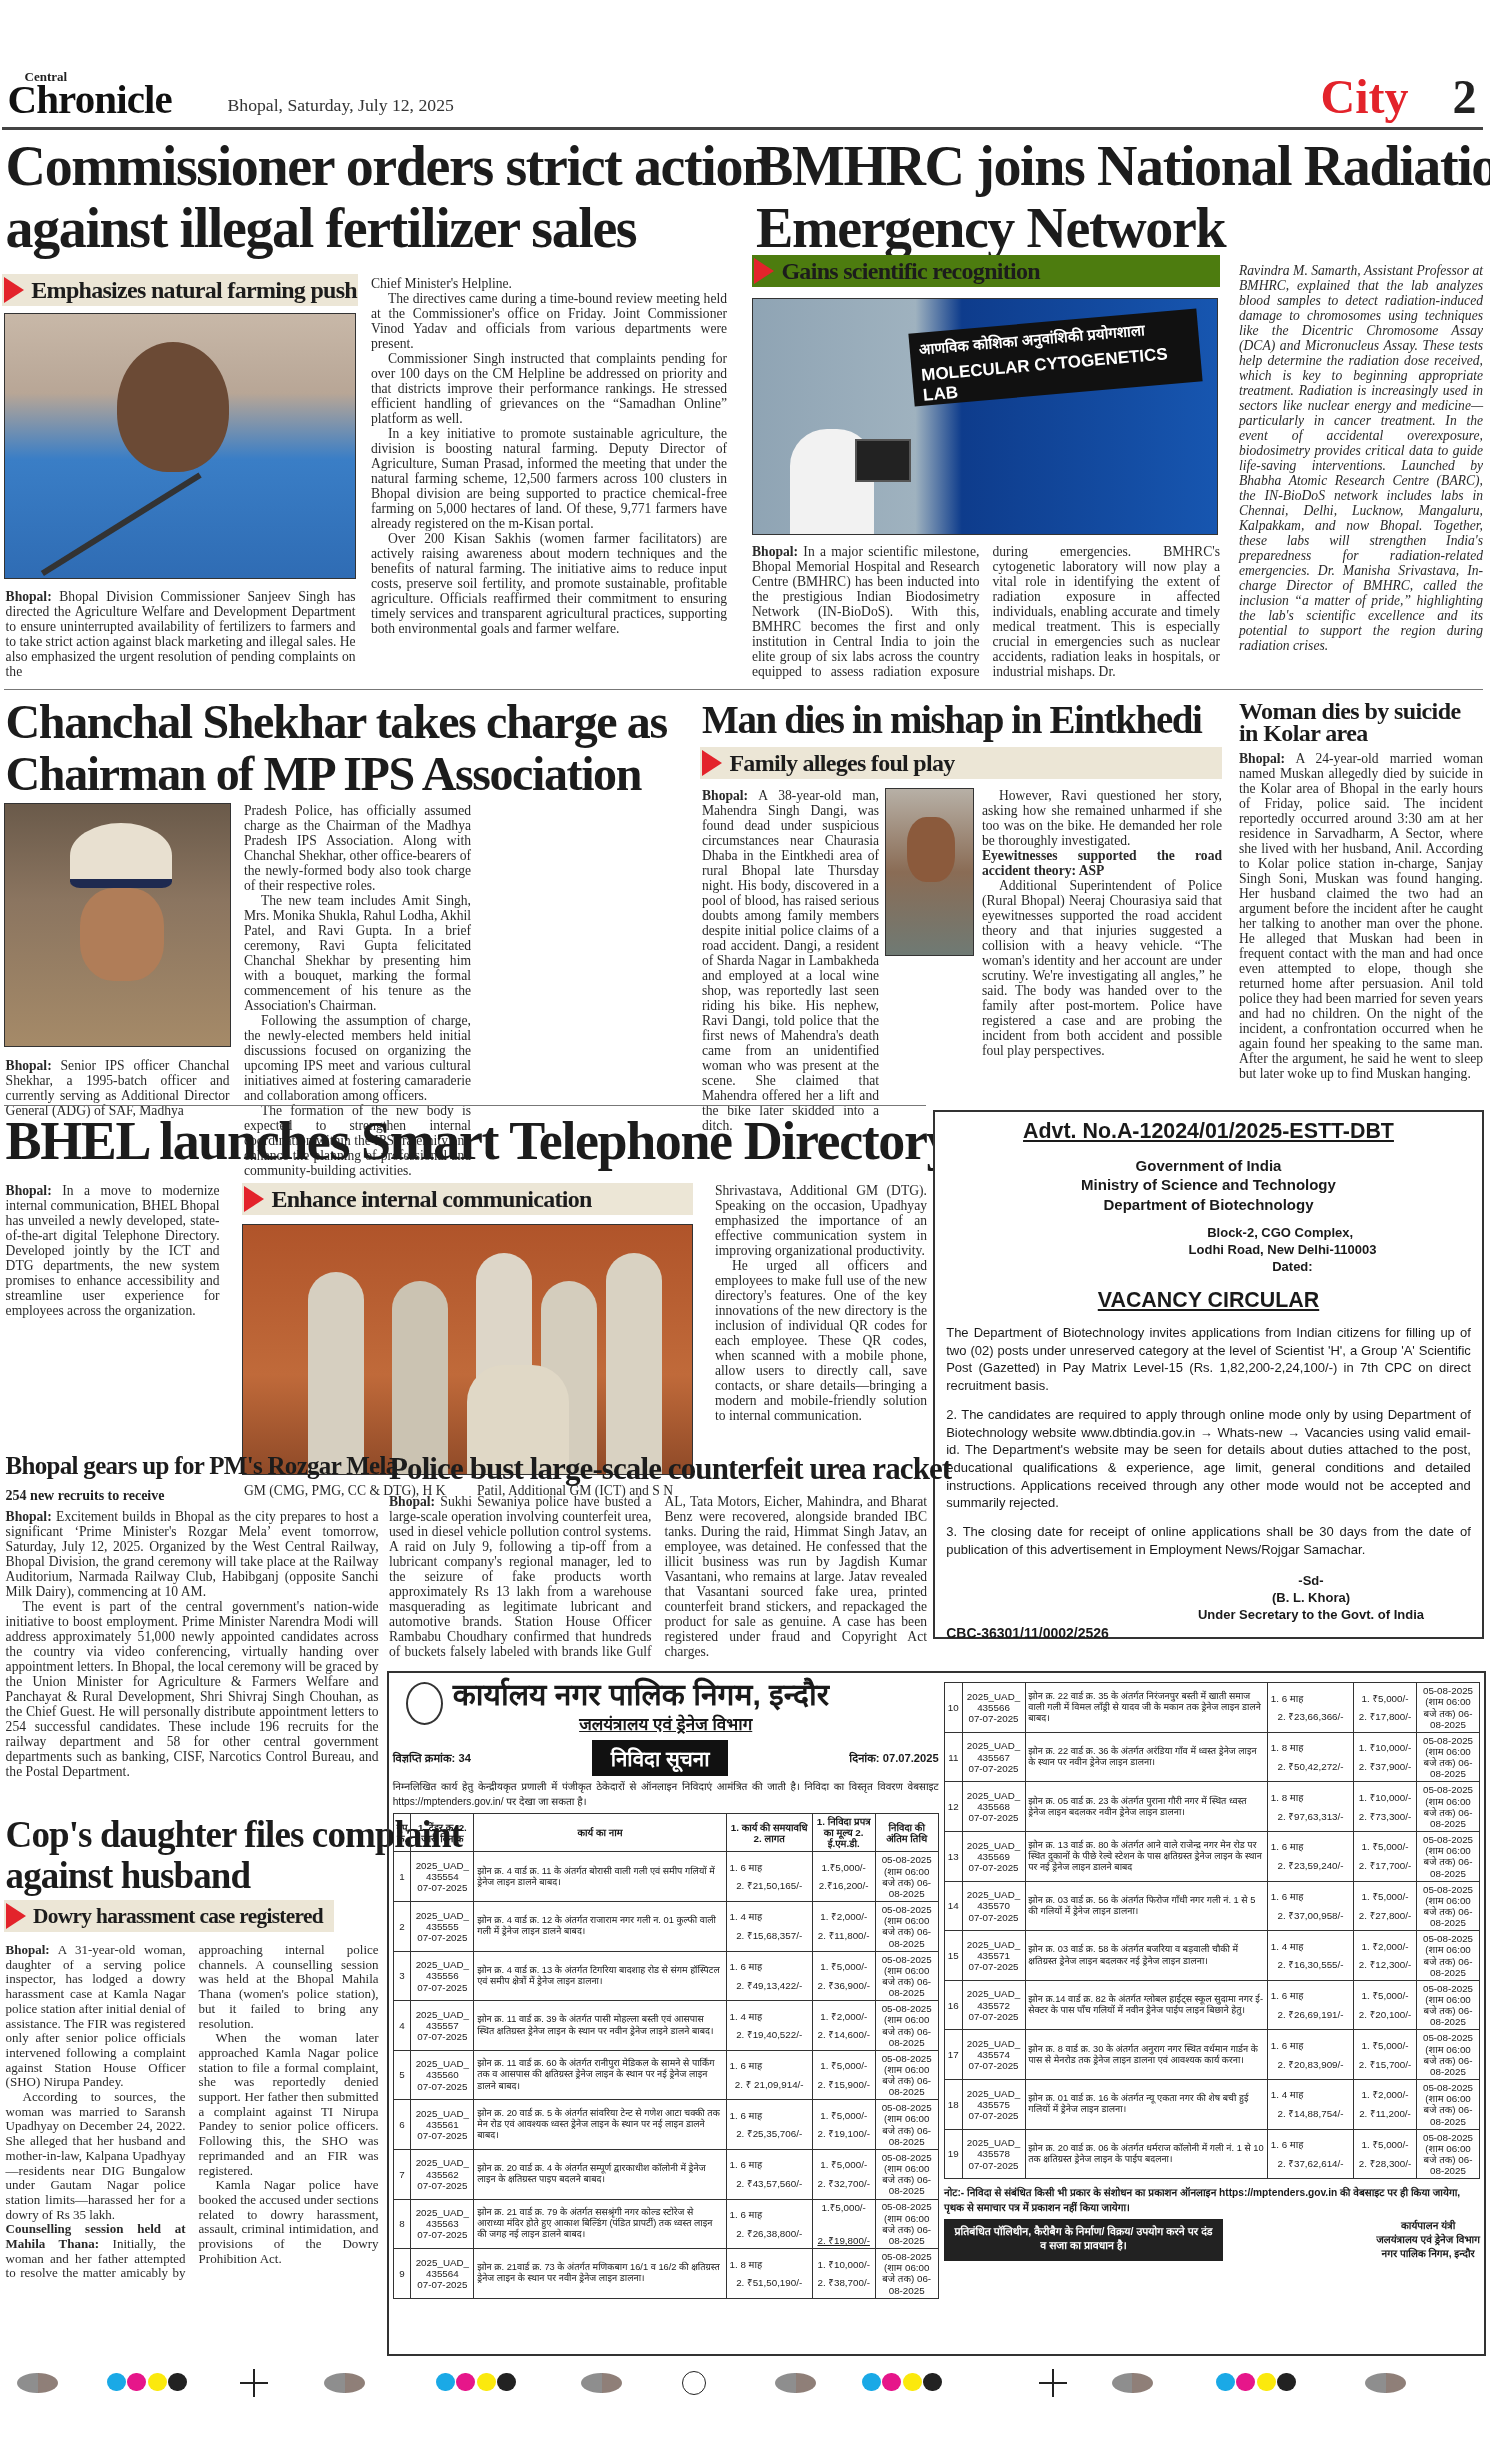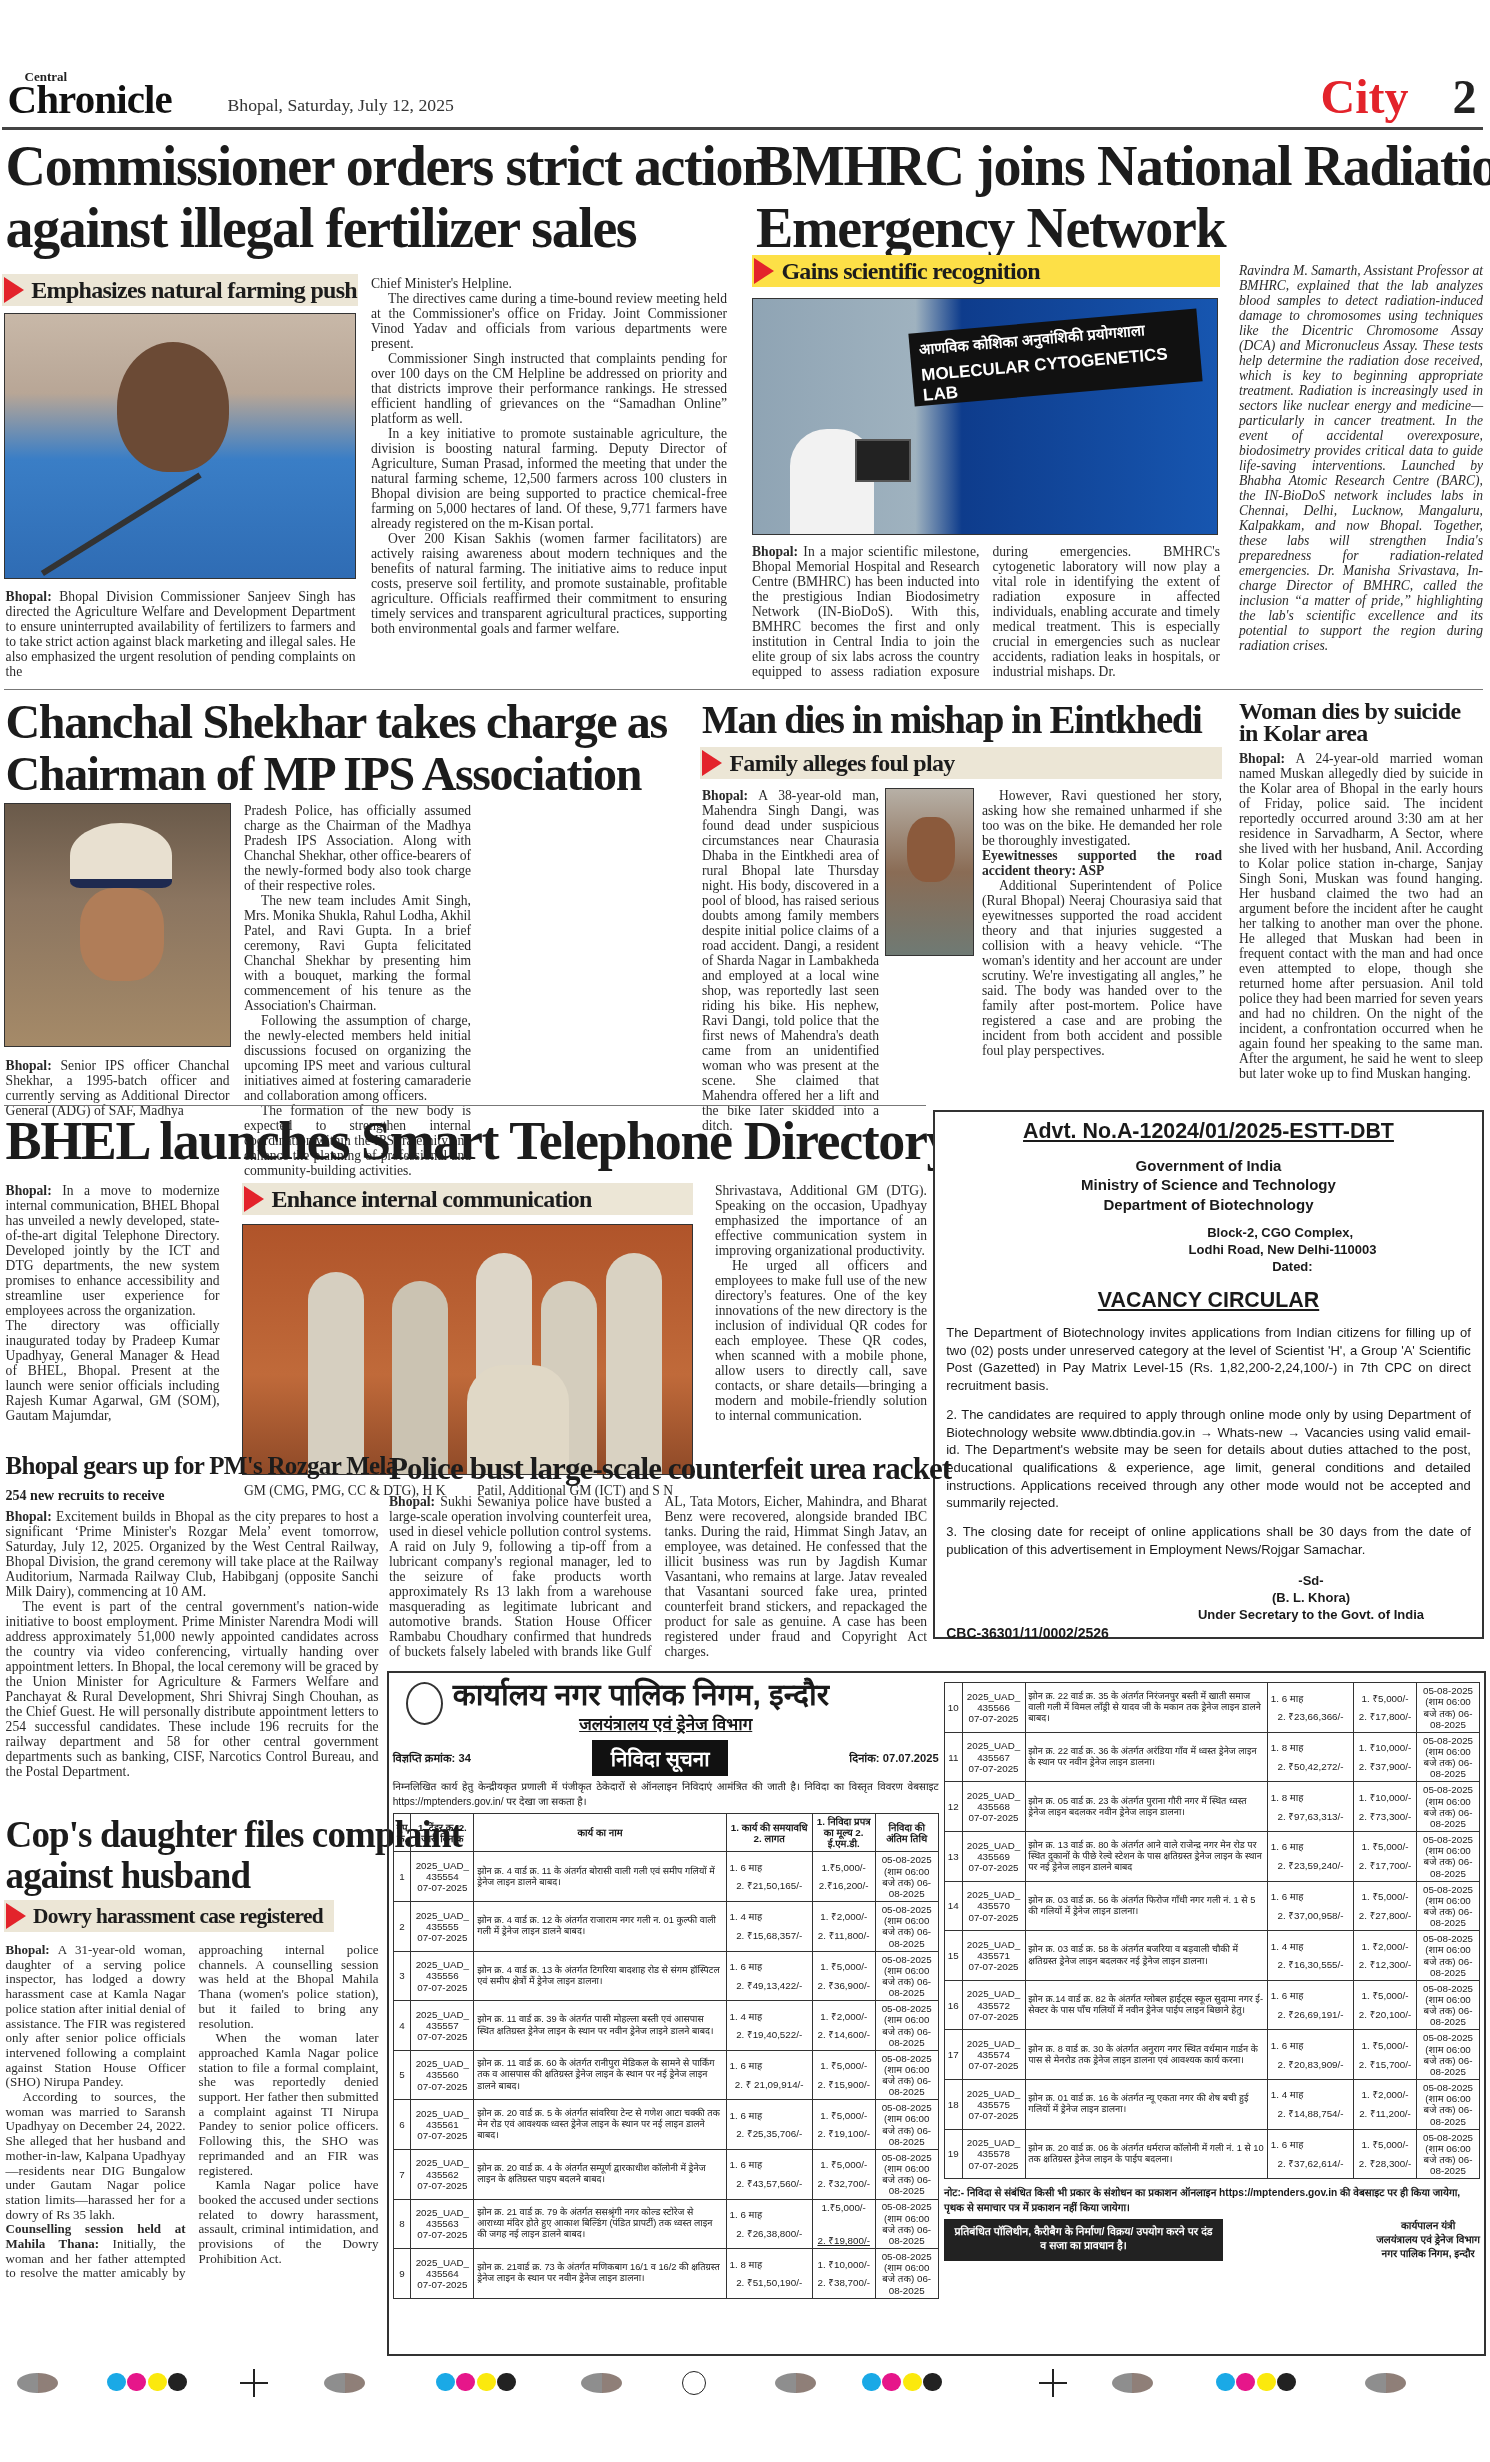--- a/index.html
+++ b/index.html
@@ -4,21 +4,21 @@
 <style>
   *{box-sizing:border-box;margin:0;padding:0}
   body{width:1490px;height:2462px;background:#fff;position:relative;overflow:hidden;font-family:"Liberation Serif",serif;color:#222}
   .abs{position:absolute}
   .hl{font-family:"Liberation Serif",serif;font-weight:bold;color:#1c1c1c;letter-spacing:-1.4px;transform-origin:left top;white-space:nowrap;line-height:1}
   .txt{font-family:"Liberation Serif",serif;font-size:13.6px;line-height:15px;text-align:justify;color:#2a2a2a;hyphens:auto}
   .txt p{text-indent:17px}
   .txt p.ni{text-indent:0}
   .dl{font-weight:bold}
   .kicker{background:#ece6d6;display:flex;align-items:center;height:32px;font-family:"Liberation Serif",serif;font-weight:bold;font-size:24px;color:#1c1c1c;letter-spacing:-0.7px}
-  .kicker.blue{background:#fde047}
+  .kicker.blue{background:#4d7c0f}
   .tri{width:0;height:0;border-top:13px solid transparent;border-bottom:13px solid transparent;border-left:20.5px solid #e3232b;margin:0 7.5px 0 1.9px}
   .photo{border:0.9px solid #333;overflow:hidden}
   .cols2{column-count:2;column-gap:13px}
   .ad{border:2.8px double #333;background:#fff;font-family:"Liberation Sans",sans-serif;color:#1a1a1a}
   .tender{border:2.8px double #333;font-family:"Liberation Sans",sans-serif;color:#1a1a1a}
   table.tt{border-collapse:collapse;width:100%;font-size:9.8px}
   table.tt td,table.tt th{border:0.9px solid #333;padding:1.9px 2.8px;vertical-align:middle;text-align:center;line-height:11.2px}
   table.tt td.desc{text-align:left;font-size:9.3px}
   .cmyk{display:flex;gap:1.9px}
   .dot{width:18.6px;height:18.6px;border-radius:50%}
@@ -136,21 +136,20 @@
     <p class="ni"><span class="dl">Bhopal:</span> <span>A 24-year-old married woman named Muskan allegedly died by suicide in the Kolar area of Bhopal in the early hours of Friday, police said. The incident reportedly occurred around 3:30 am at her residence in Sarvadharm, A Sector, where she lived with her husband, Anil. According to Kolar police station in-charge, Sanjay Singh Soni, Muskan was found hanging. Her husband claimed the two had an argument before the incident after he caught her talking to another man over the phone. He alleged that Muskan had been in frequent contact with the man and had once even attempted to elope, though she returned home after persuasion. Anil told police they had been married for seven years and had no children. On the night of the incident, a confrontation occurred when he again found her speaking to the same man. After the argument, he said he went to sleep but later woke up to find Muskan hanging.</span></p>
   </div>
 </div>
 
 <div class="abs rule" style="left:3.7px;top:1105px;width:922px;height:0.9px;"></div>
 
 <div>
   <div class="abs hl" style="left:5.6px;top:1114px;font-size:54px;">BHEL launches Smart Telephone Directory</div>
   <div class="abs txt" style="left:5.6px;top:1183px;width:214px;">
     <p class="ni"><span class="dl">Bhopal:</span> <span>In a move to modernize internal communication, BHEL Bhopal has unveiled a newly developed, state-of-the-art digital Telephone Directory. Developed jointly by the ICT and DTG departments, the new system promises to enhance accessibility and streamline user experience for employees across the organization.</span></p>
-    <p class="ni">The directory was officially inaugurated today by Pradeep Kumar Upadhyay, General Manager &amp; Head of BHEL, Bhopal. Present at the launch were senior officials including Rajesh Kumar Agarwal, GM (SOM), Gautam Majumdar,</p>
   </div>
   <div class="abs kicker" style="left:242px;top:1183px;width:451px;">
     <span class="tri"></span>
     <span>Enhance internal communication</span>
   </div>
   <div class="abs photo" style="left:242px;top:1224px;width:451px;height:251px;background:linear-gradient(180deg,#b0542a 0%,#c06a3a 60%,#8f4a28 100%);">
     <div class="abs" style="left:65px;top:47px;width:56px;height:205px;border-radius:28px 28px 0 0;background:#d6cfc0;"></div>
     <div class="abs" style="left:149px;top:56px;width:56px;height:196px;border-radius:28px 28px 0 0;background:#cbc3b2;"></div>
     <div class="abs" style="left:233px;top:28px;width:56px;height:224px;border-radius:28px 28px 0 0;background:#ddd6c8;"></div>
     <div class="abs" style="left:298px;top:56px;width:56px;height:196px;border-radius:28px 28px 0 0;background:#d4cdbd;"></div>

